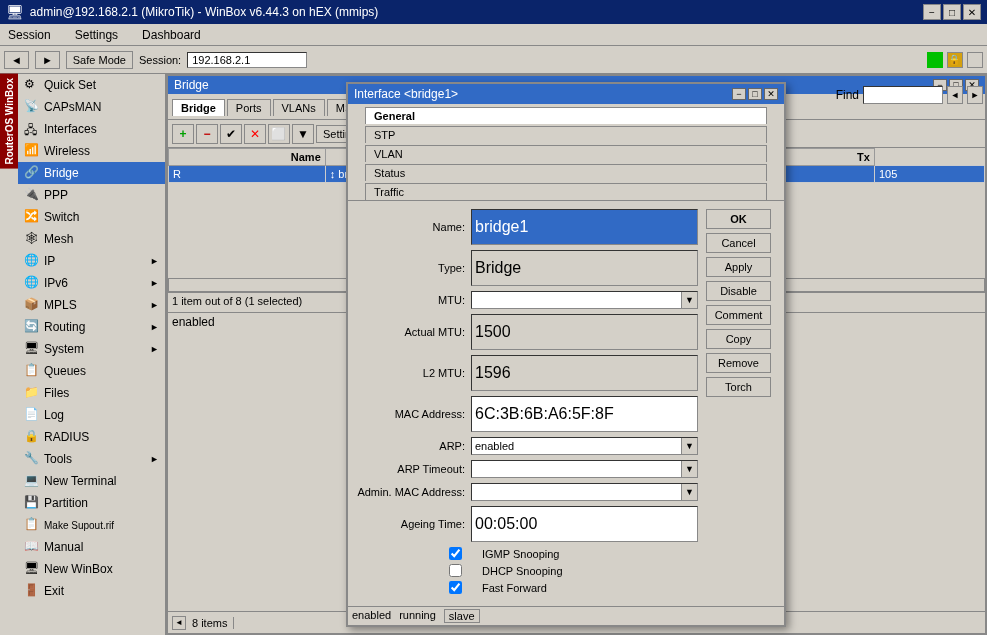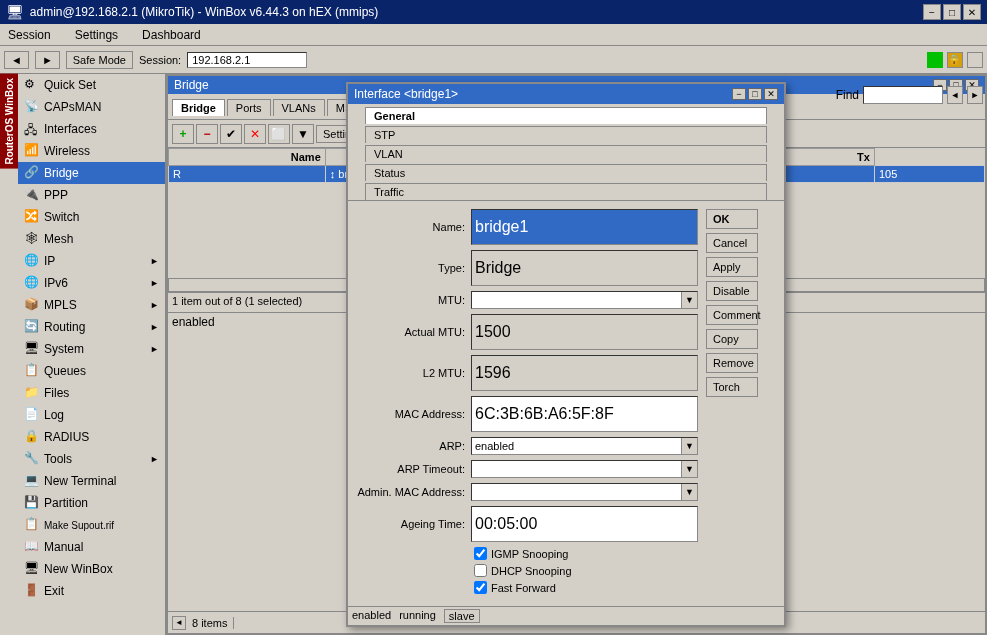--- a/index.html
+++ b/index.html
@@ -70,22 +70,22 @@
     .dialog-tabs { display: flex; background: #d4d0c8; border-bottom: 1px solid #888; padding: 3px 17px 0; gap: 2px; flex-direction: column; }
     .dialog-tab { padding: 2px 8px; border: 1px solid #888; border-bottom: none; background: #d4d0c8; cursor: pointer; font-size: 11px; }
     .dialog-tab.active { background: #fff; font-weight: bold; }
     .dialog-body { display: flex; padding: 8px; gap: 8px; }
     .dialog-form { flex: 1; }
     .dialog-buttons { display: flex; flex-direction: column; gap: 4px; width: 70px; }
     .form-row { display: flex; align-items: center; margin-bottom: 5px; }
     .form-label { width: 115px; text-align: right; padding-right: 6px; font-size: 11px; white-space: nowrap; }
     .form-input { flex: 1; height: 18px; border: 1px inset #888; background: #fff; padding: 17px 3px; font-size: 16px; }
     .form-input.highlighted { background: #316ac5; color: #fff; }
-    .checkbox-row { display: flex; align-items: center; margin-bottom: 4px; gap: 4px; font-size: 11px; margin-left: 118px; }
-    .dialog-btn { background: #d4d0c8; border: 1px solid #888; padding: 3px 6px; font-size: 11px; cursor: pointer; text-align: left; width: 52px; }
+    .checkbox-row { display: flex; align-items: center; margin-bottom: 4px; gap: 20px; font-size: 11px; margin-left: 93px; }
+    .dialog-btn { background: #d4d0c8; border: 1px solid #888; padding: 3px 6px; font-size: 11px; cursor: pointer; text-align: center; width: 65px; }
     .dialog-btn.primary { font-weight: bold; }
 
     
     .scroll-arrow { display: flex; align-items: center; justify-content: center; height: 14px; background: #d4d0c8; border: 1px solid #888; cursor: pointer; font-size: 8px; }
 
     
     .bottom-area { border-top: 1px solid #888; padding: 2px 4px; font-size: 11px; min-height: 20px; }
 
     
     .routeros-label { writing-mode: vertical-rl; text-orientation: mixed; transform: rotate(180deg); background: #8b0000; color: #fff; font-size: 10px; font-weight: bold; display: flex; align-items: center; justify-content: center; width: 18px; padding: 4px 2px; }

